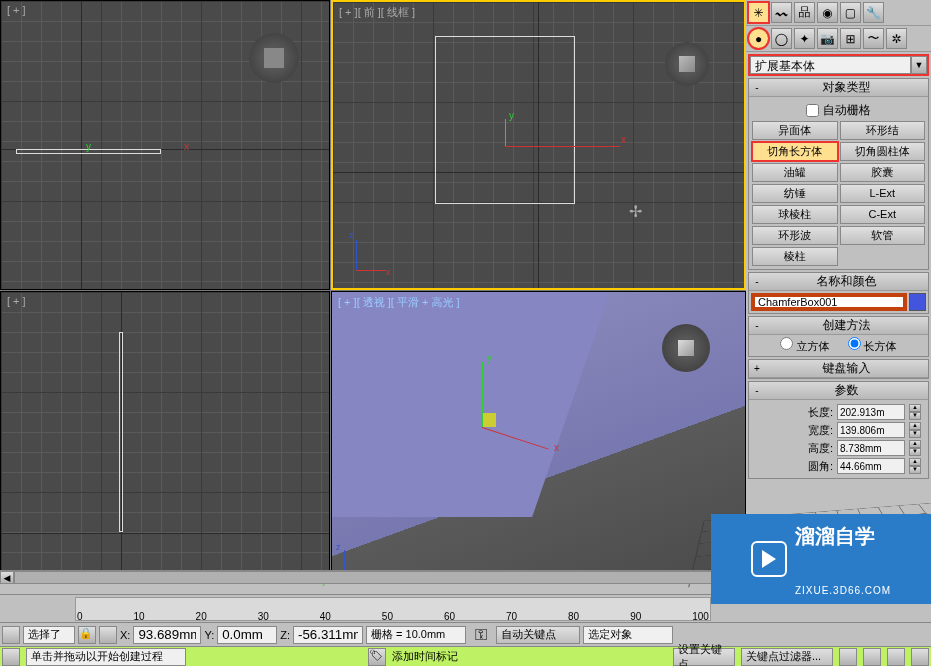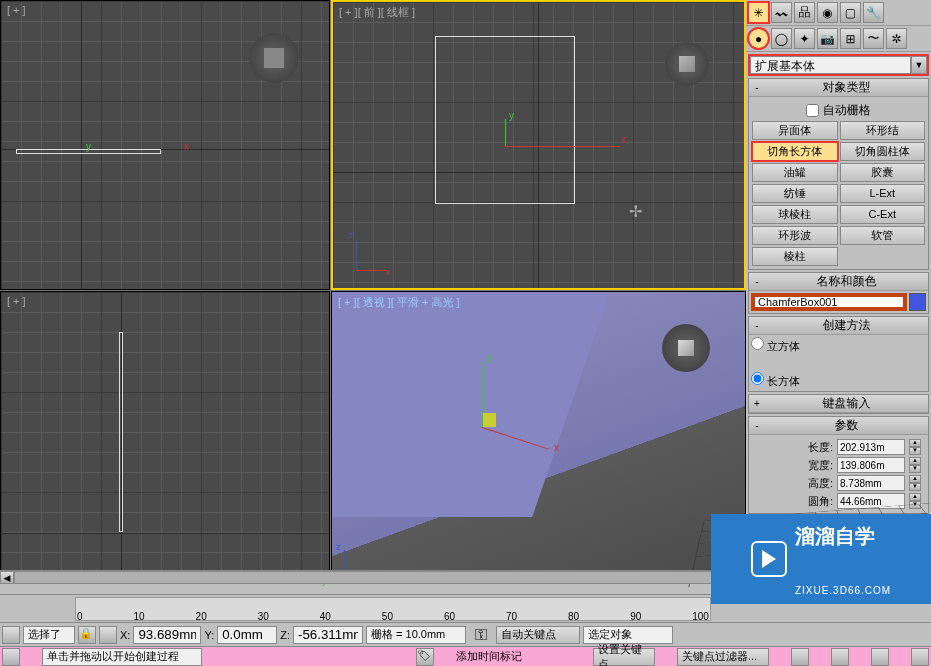--- a/index.html
+++ b/index.html
@@ -67,42 +67,42 @@
 .rollup-body { padding:3px;}
 .chk-row { text-align:center; padding:2px 0;}
 .chk-row input{vertical-align:middle;}
 .btn-grid { display:grid; grid-template-columns:1fr 1fr; gap:2px;}
 .obj-btn { height:19px; background:linear-gradient(#e0e0e0,#c0c0c0); border:1px solid #888; font-size:11px; text-align:center; line-height:17px;}
 .obj-btn.sel { background:#ffe090;}
 .obj-btn.mark { outline:2px solid #e33; outline-offset:-1px;}
 .name-row{display:flex;gap:2px;padding:2px;}
 .name-in{flex:1;height:18px;background:#fff;border:4px solid #c2410c;padding:1px 3px;font-size:11px;}
 .swatch{width:18px;height:18px;background:#4455dd;border:1px solid #555;}
-.radio-row{display:flex;gap:18px;justify-content:center;padding:2px;font-size:11px;flex-direction:column;}
+.radio-row{display:flex;gap:18px;justify-content:center;padding:2px;font-size:11px;}
 .param-row{display:flex;align-items:center;justify-content:flex-end;gap:4px;padding:1px 4px;font-size:11px;}
 .param-in{width:68px;height:16px;background:#f0f0f0;border:1px solid #888;padding:0 2px;font-size:10px;text-align:left;}
 .spinner{width:12px;display:flex;flex-direction:column;}
 .spinner div{height:8px;background:linear-gradient(#e0e0e0,#b0b0b0);border:1px solid #888;font-size:6px;text-align:center;line-height:5px;}
 
 .logo-overlay{position:absolute;right:0;bottom:62px;width:220px;height:90px;background:#2a7cc8;display:flex;align-items:center;justify-content:center;color:#fff;gap:8px;}
 .logo-overlay .play{width:36px;height:36px;border:2px solid #fff;border-radius:6px;display:flex;align-items:center;justify-content:center;}
 .logo-overlay .tri{width:0;height:0;border-left:14px solid #fff;border-top:9px solid transparent;border-bottom:9px solid transparent;}
 .logo-overlay .txt{display:flex;flex-direction:column;}
 .logo-overlay .big{font-size:20px;font-weight:bold;}
 .logo-overlay .sm{font-size:10px;letter-spacing:1px;margin-top:35px;}
 
 .timeline{height:28px;background:#c0c0c0;border-top:1px solid #888;font-size:10px;position:relative;}
 .timeline .ruler{position:absolute;left:75px;right:220px;top:2px;height:24px;background:#dadada;border:1px solid #999;}
 .timeline .ticks{position:absolute;left:75px;right:220px;bottom:0;display:flex;justify-content:space-between;padding:0 2px;}
 
 .statusbar{height:24px;background:#c0c0c0;border-top:1px solid #888;display:flex;align-items:center;gap:3px;padding:2px;font-size:11px;}
 .sb-box{height:18px;background:#f0f0f0;border:1px solid #888;padding:1px 4px;display:flex;align-items:center;}
 .sb-btn{height:18px;width:18px;background:linear-gradient(#e0e0e0,#b0b0b0);border:1px solid #888;}
 
-.hintbar{height:20px;background:#f9a8d4;border-top:1px solid #888;display:flex;align-items:center;padding:2px;font-size:11px;gap:22px;margin-top:28px;}
+.hintbar{height:20px;background:#bef264;border-top:1px solid #888;display:flex;align-items:center;padding:2px;font-size:11px;gap:6px;margin-top:28px;}
 .scroll-h{position:absolute;left:0;bottom:82px;right:186px;height:14px;background:#c0c0c0;border-top:1px solid #888;display:flex;}
 .scroll-h .tr{flex:1;background:#b0b0b0;border:1px solid #888;}
 .scroll-h .ar{width:14px;background:linear-gradient(#e0e0e0,#b0b0b0);border:1px solid #888;text-align:center;font-size:9px;line-height:12px;}
 </style>
 </head>
 <body>
 
 <div class="main">
   <div class="viewports">
 

